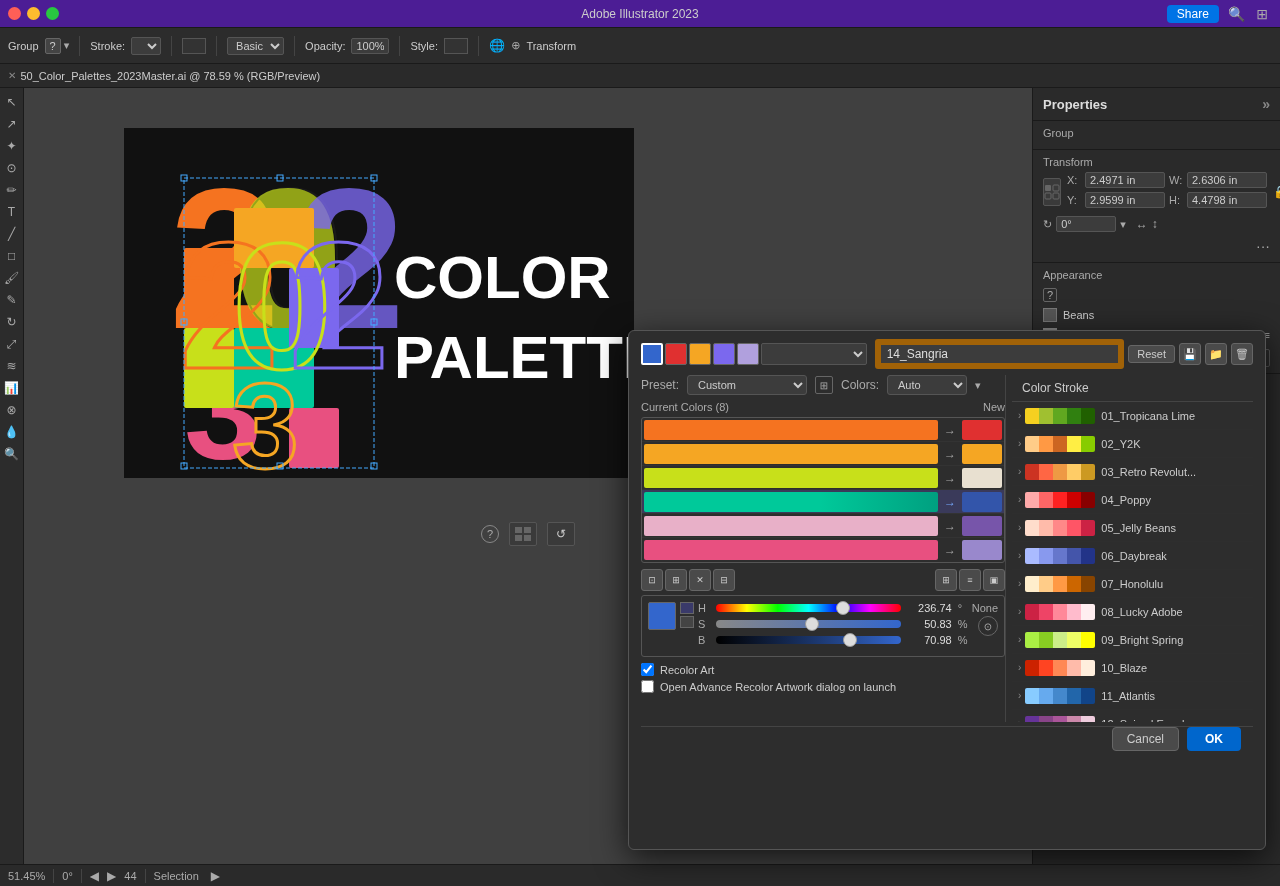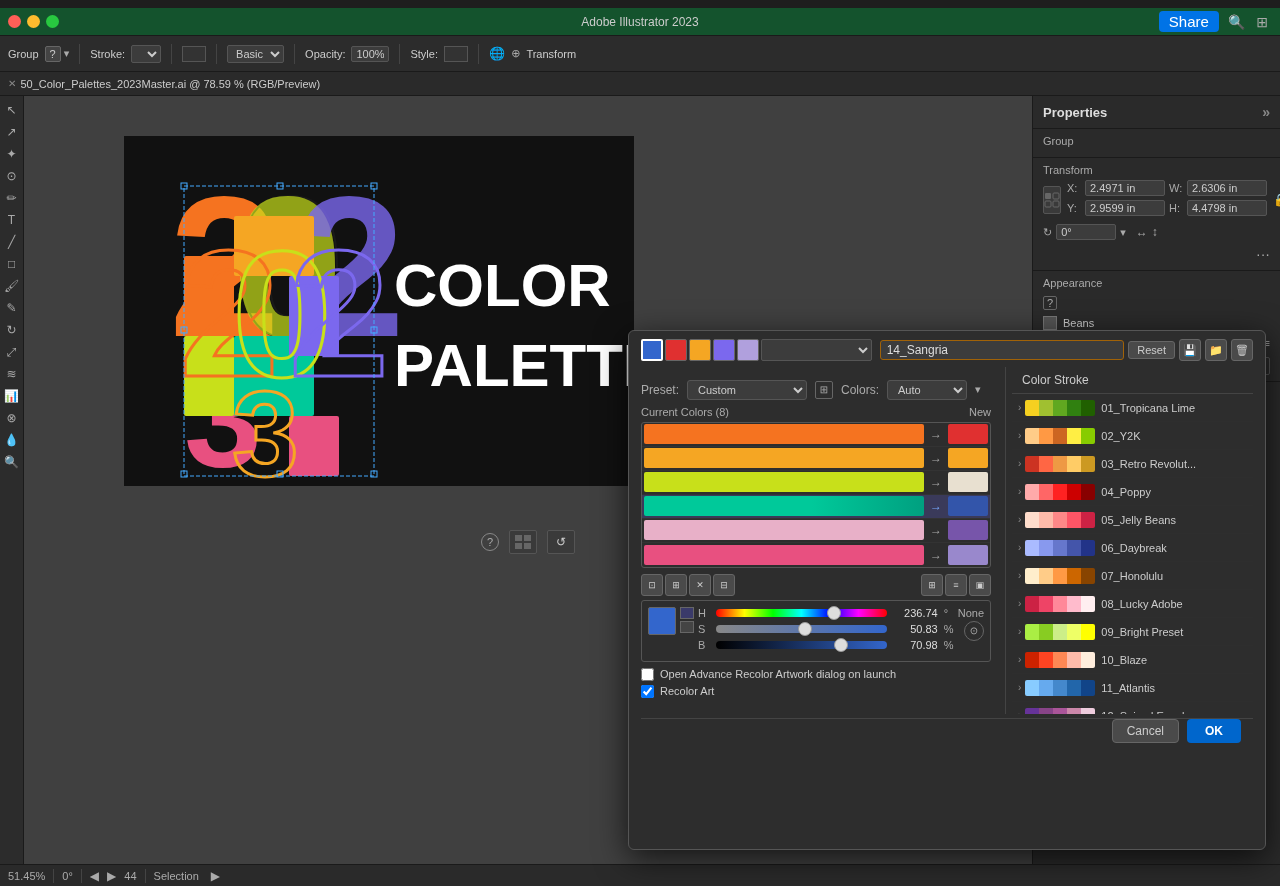--- a/index.html
+++ b/index.html
@@ -1,27 +1,27 @@
 <!DOCTYPE html>
 <html><head>
   <meta charset="utf-8">
   <style>
     * { margin: 0; padding: 0; box-sizing: border-box; }
     body { width: 1280px; height: 886px; overflow: hidden; background: #1e1e1e; font-family: 'Arial', sans-serif; font-size: 12px; color: #ccc; position: relative; }
 
     
-    #top-bar { width: 100%; height: 28px; background: #14532d; display: flex; align-items: center; justify-content: center; border-bottom: 1px solid #1a1a1a; position: relative; margin-top: 8px; }
+    #top-bar { width: 100%; height: 28px; background: #4c1d95; display: flex; align-items: center; justify-content: center; border-bottom: 1px solid #1a1a1a; position: relative; }
     #top-bar .window-controls { position: absolute; left: 8px; display: flex; gap: 6px; }
     .win-btn { width: 13px; height: 13px; border-radius: 50%; border: none; cursor: pointer; }
     .win-close { background: #ff5f57; }
     .win-min { background: #febc2e; }
     .win-max { background: #28c840; }
     #app-title { color: #ccc; font-size: 12px; }
     #top-bar-right { position: absolute; right: 12px; display: flex; align-items: center; gap: 10px; }
-    .share-btn { background: #0073e6; color: white; border: none; border-radius: 4px; padding: 2px 10px; cursor: pointer; font-size: 15px; }
+    .share-btn { background: #0073e6; color: white; border: none; border-radius: 4px; padding: 2px 10px; cursor: pointer; font-size: 12px; }
 
     
     #toolbar { width: 100%; height: 36px; background: #2c2c2c; border-bottom: 1px solid #1a1a1a; display: flex; align-items: center; padding: 0 8px; gap: 6px; }
     .toolbar-item { display: flex; align-items: center; gap: 3px; color: #ccc; font-size: 11px; }
     .toolbar-sep { width: 1px; height: 20px; background: #444; margin: 0 4px; }
     .toolbar-input { background: #3c3c3c; border: 1px solid #555; color: #ccc; padding: 1px 4px; width: 50px; font-size: 11px; border-radius: 2px; }
     .toolbar-dropdown { background: #3c3c3c; border: 1px solid #555; color: #ccc; padding: 1px 4px; font-size: 11px; border-radius: 2px; }
     .opacity-input { width: 38px; text-align: right; }
     .color-swatch-tb { width: 24px; height: 16px; background: #333; border: 1px solid #555; }
 
@@ -59,21 +59,21 @@
     #recolor-dialog { position: absolute; left: 628px; top: 330px; width: 638px; height: 520px; background: #2d2d2d; border: 1px solid #555; border-radius: 6px; z-index: 100; box-shadow: 0 8px 32px rgba(0,0,0,0.7); }
     #recolor-header { background: #3a3a3a; border-radius: 6px 6px 0 0; padding: 6px 12px; text-align: center; font-size: 13px; color: #ddd; border-bottom: 1px solid #555; }
 
     #recolor-body { padding: 8px 12px; }
     .swatch-sm { width: 22px; height: 22px; border-radius: 2px; border: 1px solid #666; cursor: pointer; }
     .swatch-blue { background: #3366cc; border: 2px solid white !important; }
     .swatch-red { background: #e03030; }
     .swatch-orange { background: #f5a623; }
     .swatch-purple { background: #7b68ee; }
     .swatch-light-purple { background: #b0a0dd; }
-    .palette-name-input { flex: 1; background: #3c3c3c; border: 1px solid #a16207; color: #ddd; padding: 2px 6px; border-radius: 3px; font-size: 12px; margin-left: 4px; }
+    .palette-name-input { flex: 1; background: #3c3c3c; border: 6px solid #a16207; color: #ddd; padding: 2px 6px; border-radius: 3px; font-size: 12px; margin-left: 4px; }
     .reset-btn { background: #4a4a4a; border: 1px solid #666; color: #ccc; padding: 2px 8px; border-radius: 3px; cursor: pointer; font-size: 11px; }
     .icon-btn { background: #4a4a4a; border: 1px solid #666; color: #ccc; width: 22px; height: 22px; border-radius: 3px; cursor: pointer; display: flex; align-items: center; justify-content: center; font-size: 11px; }
 
     
     .edit-assign-tabs { display: flex; gap: 4px; margin-bottom: 6px; }
     .ea-tab { padding: 3px 12px; border-radius: 3px; cursor: pointer; font-size: 12px; border: 1px solid transparent; color: #aaa; }
     .ea-tab.active { background: #ff9900; color: white; border-color: #cc7700; }
 
     
     .preset-row { display: flex; align-items: center; gap: 8px; margin-bottom: 6px; }
@@ -362,21 +362,21 @@
         <select style="flex:1;background:#3c3c3c;border:1px solid #555;color:#ccc;font-size:11px;border-radius:2px;height:22px;"></select>
       </div>
       <input class="palette-name-input" value="14_Sangria" style="">
       <button class="reset-btn">Reset</button>
       <div class="icon-btn">💾</div>
       <div class="icon-btn">📁</div>
       <div class="icon-btn">🗑</div>
     </div>
 
 
-    <div style="display:flex;gap:14px;align-items:center;">
+    <div style="display:flex;gap:0;">
 
       <div style="flex:1;">
 
         <div class="preset-row">
           <span class="preset-label">Preset:</span>
           <select class="preset-select">
             <option>Custom</option>
           </select>
           <div class="preset-grid-icon">⊞</div>
           <span class="colors-label">Colors:</span>
@@ -481,26 +481,26 @@
               </div>
             </div>
             <div style="display:flex;flex-direction:column;align-items:flex-end;gap:2px;">
               <span class="none-label">None</span>
               <div class="icon-circle">⊙</div>
             </div>
           </div>
         </div>
 
         <div class="checkbox-row">
+          <input type="checkbox" checked="" style="">
+          <label>Recolor Art</label>
+        </div>
+        <div class="checkbox-row">
           <input type="checkbox" style="">
           <label>Open Advance Recolor Artwork dialog on launch</label>
-        </div>
-        <div class="checkbox-row">
-          <input type="checkbox" checked="" style="">
-          <label>Recolor Art</label>
         </div>
       </div>
 
       <div style="width:248px;border-left:1px solid #444;padding-left:6px;">
         <div class="cg-header">
           <span>Color Stroke</span>
         </div>
 
         <div id="cg-list" style="overflow-y:auto;max-height:320px;">
             <div class="cg-item">
@@ -593,21 +593,21 @@
             </div>
             <div class="cg-item">
               <span class="cg-chevron">›</span>
               <div class="cg-swatch-group">
                 <div class="cg-swatch" style="background: rgb(170, 238, 68);"></div>
                 <div class="cg-swatch" style="background: rgb(136, 204, 34);"></div>
                 <div class="cg-swatch" style="background: rgb(204, 238, 136);"></div>
                 <div class="cg-swatch" style="background: rgb(238, 255, 102);"></div>
                 <div class="cg-swatch" style="background: rgb(255, 255, 0);"></div>
               </div>
-              <span class="cg-name">09_Bright Preset</span>
+              <span class="cg-name">09_Bright Spring</span>
             </div>
             <div class="cg-item">
               <span class="cg-chevron">›</span>
               <div class="cg-swatch-group">
                 <div class="cg-swatch" style="background: rgb(204, 34, 0);"></div>
                 <div class="cg-swatch" style="background: rgb(255, 68, 34);"></div>
                 <div class="cg-swatch" style="background: rgb(255, 136, 85);"></div>
                 <div class="cg-swatch" style="background: rgb(255, 187, 170);"></div>
                 <div class="cg-swatch" style="background: rgb(255, 238, 221);"></div>
               </div>

